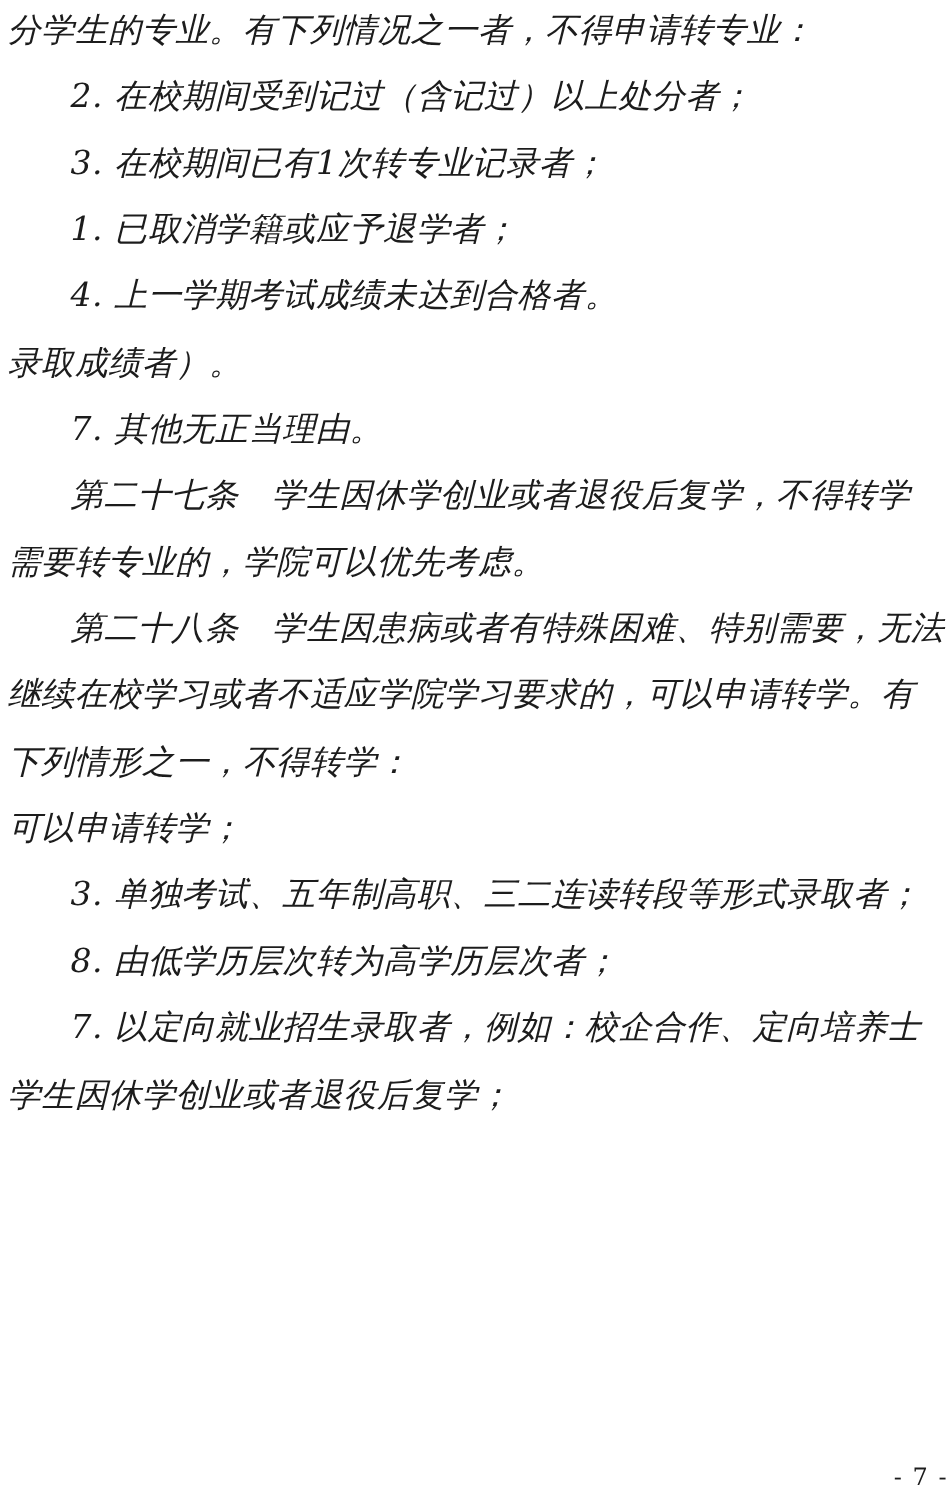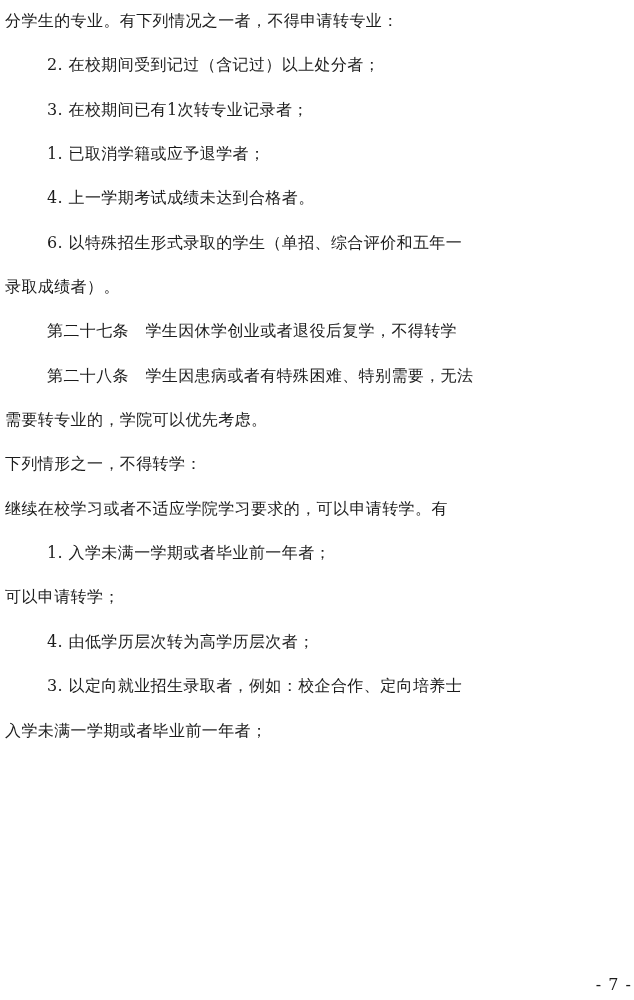--- a/index.html
+++ b/index.html
@@ -15,24 +15,25 @@
     font-family: "DejaVu Serif", "Liberation Serif", serif;
     color: #1c1c1c;
   }
   .doc {
     position: absolute;
     left: 5px;
     top: -1px;
     width: 624px;
   }
   .line {
-    font-size: 16px;
+    font-size: 22px;
     line-height: 44.35px;
     letter-spacing: 0.4px;
     white-space: nowrap;
+    font-style: italic;
   }
   .indent {
     padding-left: 42px;
   }
   .footer {
     position: absolute;
     right: 2px;
     bottom: 6px;
     font-size: 16px;
     letter-spacing: 1px;
@@ -41,27 +42,27 @@
 </style>
 </head>
 <body>
 
 <div class="doc">
   <div class="line">分学生的专业。有下列情况之一者，不得申请转专业：</div>
   <div class="line indent">2. 在校期间受到记过（含记过）以上处分者；</div>
   <div class="line indent">3. 在校期间已有1次转专业记录者；</div>
   <div class="line indent">1. 已取消学籍或应予退学者；</div>
   <div class="line indent">4. 上一学期考试成绩未达到合格者。</div>
-  <div class="line indent">6. 以特殊招生形式录取的学生（单招、综合评价和五年一</div>
   <div class="line">录取成绩者）。</div>
+  <div class="line indent">7. 其他无正当理由。</div>
   <div class="line indent">第二十七条　学生因休学创业或者退役后复学，不得转学</div>
+  <div class="line">需要转专业的，学院可以优先考虑。</div>
   <div class="line indent">第二十八条　学生因患病或者有特殊困难、特别需要，无法</div>
-  <div class="line">需要转专业的，学院可以优先考虑。</div>
+  <div class="line">继续在校学习或者不适应学院学习要求的，可以申请转学。有</div>
   <div class="line">下列情形之一，不得转学：</div>
-  <div class="line">继续在校学习或者不适应学院学习要求的，可以申请转学。有</div>
-  <div class="line indent">1. 入学未满一学期或者毕业前一年者；</div>
   <div class="line">可以申请转学；</div>
-  <div class="line indent">4. 由低学历层次转为高学历层次者；</div>
-  <div class="line indent">3. 以定向就业招生录取者，例如：校企合作、定向培养士</div>
-  <div class="line">入学未满一学期或者毕业前一年者；</div>
+  <div class="line indent">3. 单独考试、五年制高职、三二连读转段等形式录取者；</div>
+  <div class="line indent">8. 由低学历层次转为高学历层次者；</div>
+  <div class="line indent">7. 以定向就业招生录取者，例如：校企合作、定向培养士</div>
+  <div class="line">学生因休学创业或者退役后复学；</div>
 </div>
 
 <div class="footer">- 7 -</div>
 
 </body></html>

